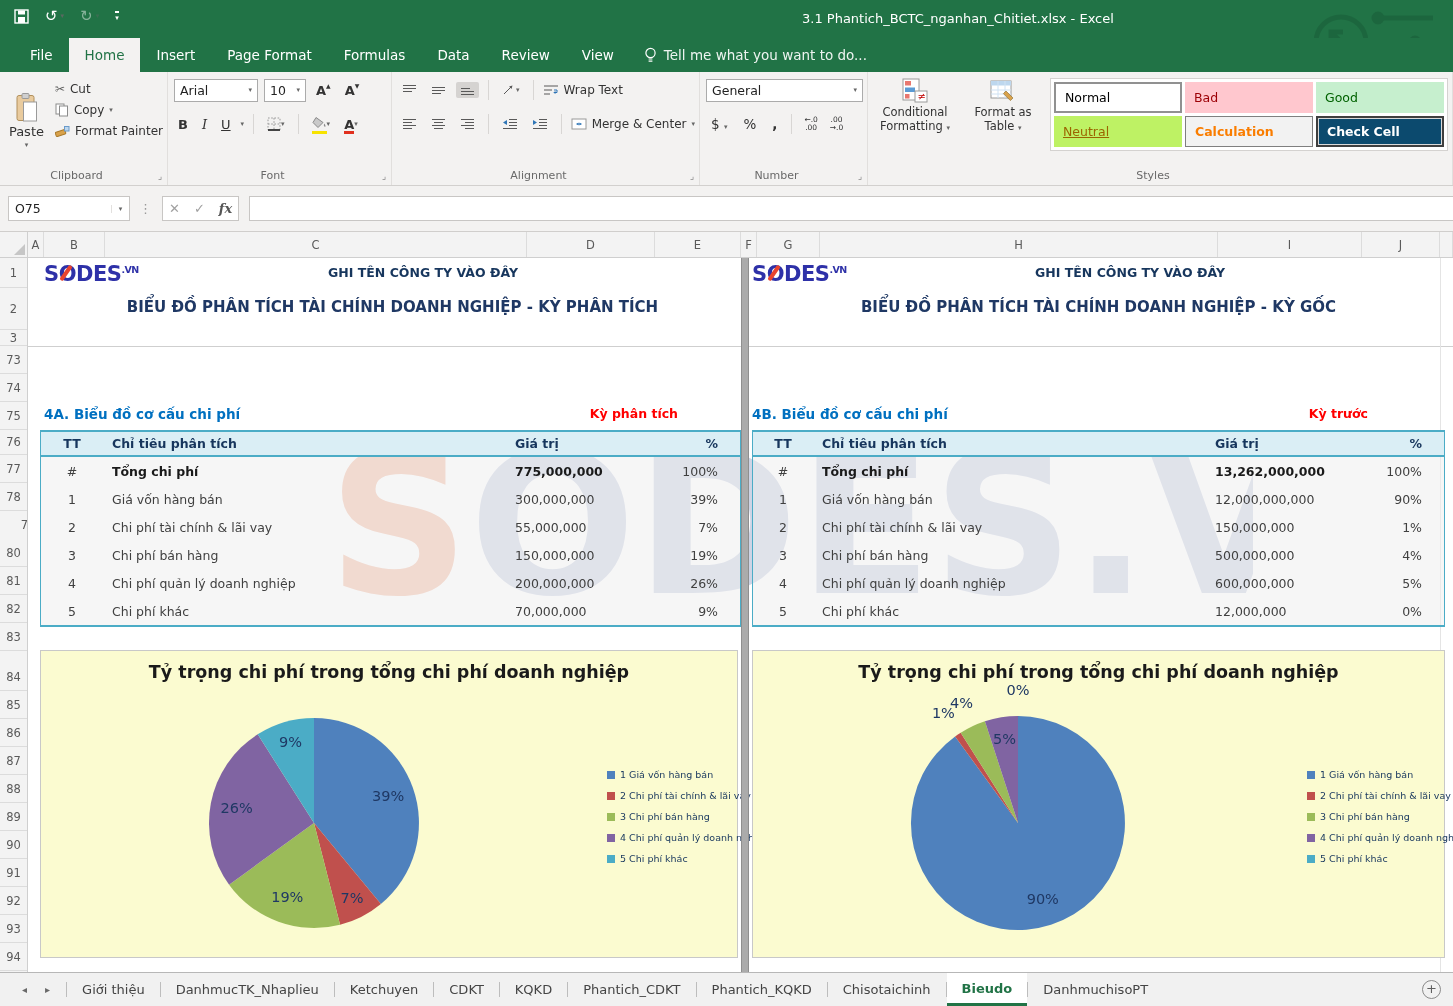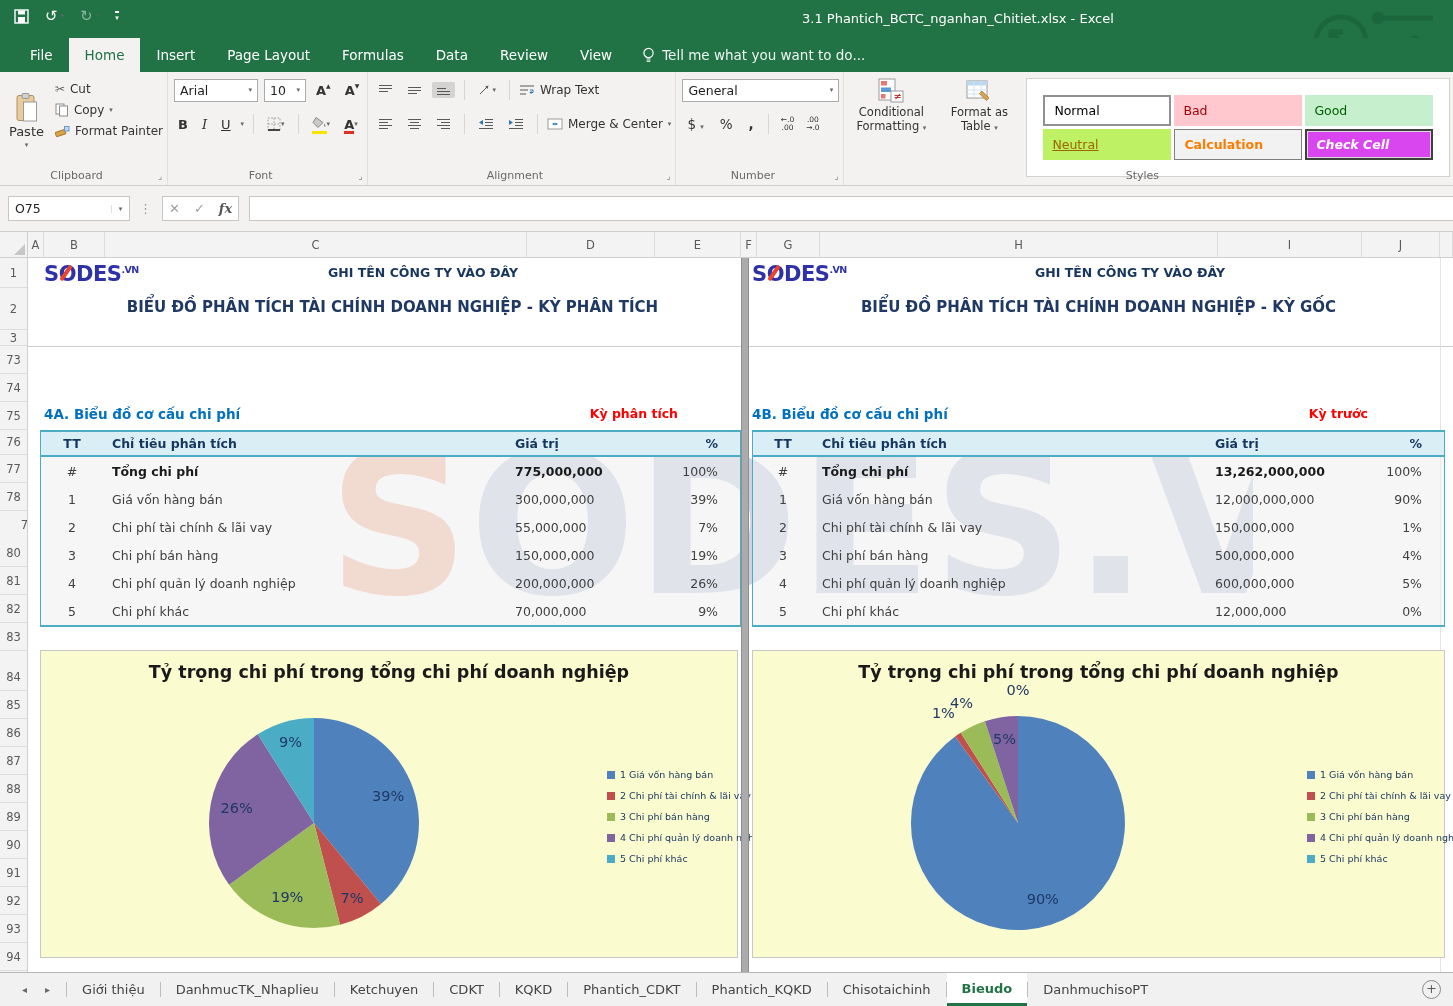--- a/index.html
+++ b/index.html
@@ -45,28 +45,28 @@
   .colorbar { position:absolute; left:0; right:0; bottom:-2px; height:3px; }
   .g-align { width:308px; }
   .alicon { padding:2px 4px; border-radius:2px; display:flex; align-items:center; }
   .alicon.sel { background:#d5d3d1; }
   .labbtn { display:flex; align-items:center; gap:5px; font-size:12px; color:#333; white-space:nowrap; }
   .g-num { width:168px; }
   .numsym { font-size:13.5px; color:#333; padding:0 5px; }
   .decbtn { font-size:7.5px; line-height:8px; color:#333; text-align:center; padding:0 3px; }
   .g-styles { flex:1; display:flex; gap:6px; }
   .bigbtn { width:82px; display:flex; flex-direction:column; align-items:center; justify-content:flex-start; padding-top:2px; font-size:11.5px; color:#333; text-align:center; line-height:14px; }
-  .gallery { margin-top:2px; background:#fff; border:1px solid #d4d2d0; display:grid; grid-template-columns:repeat(3,128px); grid-auto-rows:31px; gap:3px; padding:16px; align-self:flex-start; }
+  .gallery { margin-top:2px; background:#fff; border:1px solid #d4d2d0; display:grid; grid-template-columns:repeat(3,128px); grid-auto-rows:31px; gap:3px; padding:3px; align-self:flex-start; }
   .stylecell { display:flex; align-items:center; padding-left:9px; font-size:12.5px; }
   .st-normal { background:#fff; border:2px solid #919191; color:#000; }
   .st-bad { background:#FFC7CE; color:#9C0006; }
   .st-good { background:#C6EFCE; color:#006100; }
   .st-neutral { background:#bef264; color:#9C6500;text-decoration:underline; }
   .st-calc { background:#F2F2F2; color:#FA7D00; font-weight:bold; border:1px solid #7F7F7F; }
-  .st-check { background:#d946ef; color:#fff; font-weight:bold; border:2px solid #3F3F3F; box-shadow:inset 0 0 0 1px #D9D9D9;font-style:italic; }
+  .st-check { background:#0c4a6e; color:#fff; font-weight:bold; border:2px solid #3F3F3F; box-shadow:inset 0 0 0 1px #D9D9D9; }
 
   
   .fbar { position:absolute; left:0; top:186px; width:100%; height:46px; background:#f3f2f1; border-bottom:1px solid #d0cecc; display:flex; align-items:center; padding-left:8px; }
   .namebox { width:122px; height:25px; background:#fff; border:1px solid #c8c6c4; display:flex; align-items:center; font-size:12.5px; color:#222; }
   .namebox .nb-text { flex:1; padding-left:6px; }
   .namebox .nb-dd { width:18px; text-align:center; font-size:7px; color:#666; border-left:1px solid #e2e0de; }
   .fdots { color:#9a9a9a; margin:0 9px; font-size:13px; letter-spacing:1px; }
   .fxbox { height:25px; background:#fff; border:1px solid #c8c6c4; display:flex; align-items:center; padding:0 6px; gap:14px; }
   .fxbtn { color:#a0a0a0; font-size:13px; }
   .fxbtn.fx { color:#555; font-family:"DejaVu Serif","Liberation Serif",serif; font-style:italic; font-weight:bold; }
@@ -159,21 +159,21 @@
         </g>
       </svg>
     </div>
   </div>
 
   <div class="tabsrow">
     <span id="ribbonTabs" style="display:flex;">
         <span class="rtab">File</span>
         <span class="rtab active">Home</span>
         <span class="rtab">Insert</span>
-        <span class="rtab">Page Layout</span>
+        <span class="rtab">Page Format</span>
         <span class="rtab">Formulas</span>
         <span class="rtab">Data</span>
         <span class="rtab">Review</span>
         <span class="rtab">View</span>
       </span>
     <span class="tellme">
       <svg width="13" height="17" viewBox="0 0 13 17">
           <circle cx="6.5" cy="6" r="4.6" fill="none" stroke="#fff" stroke-width="1.2"></circle>
           <path d="M4.6 12h3.8M4.6 14.2h3.8" stroke="#fff" stroke-width="1.2"></path>
         </svg>

